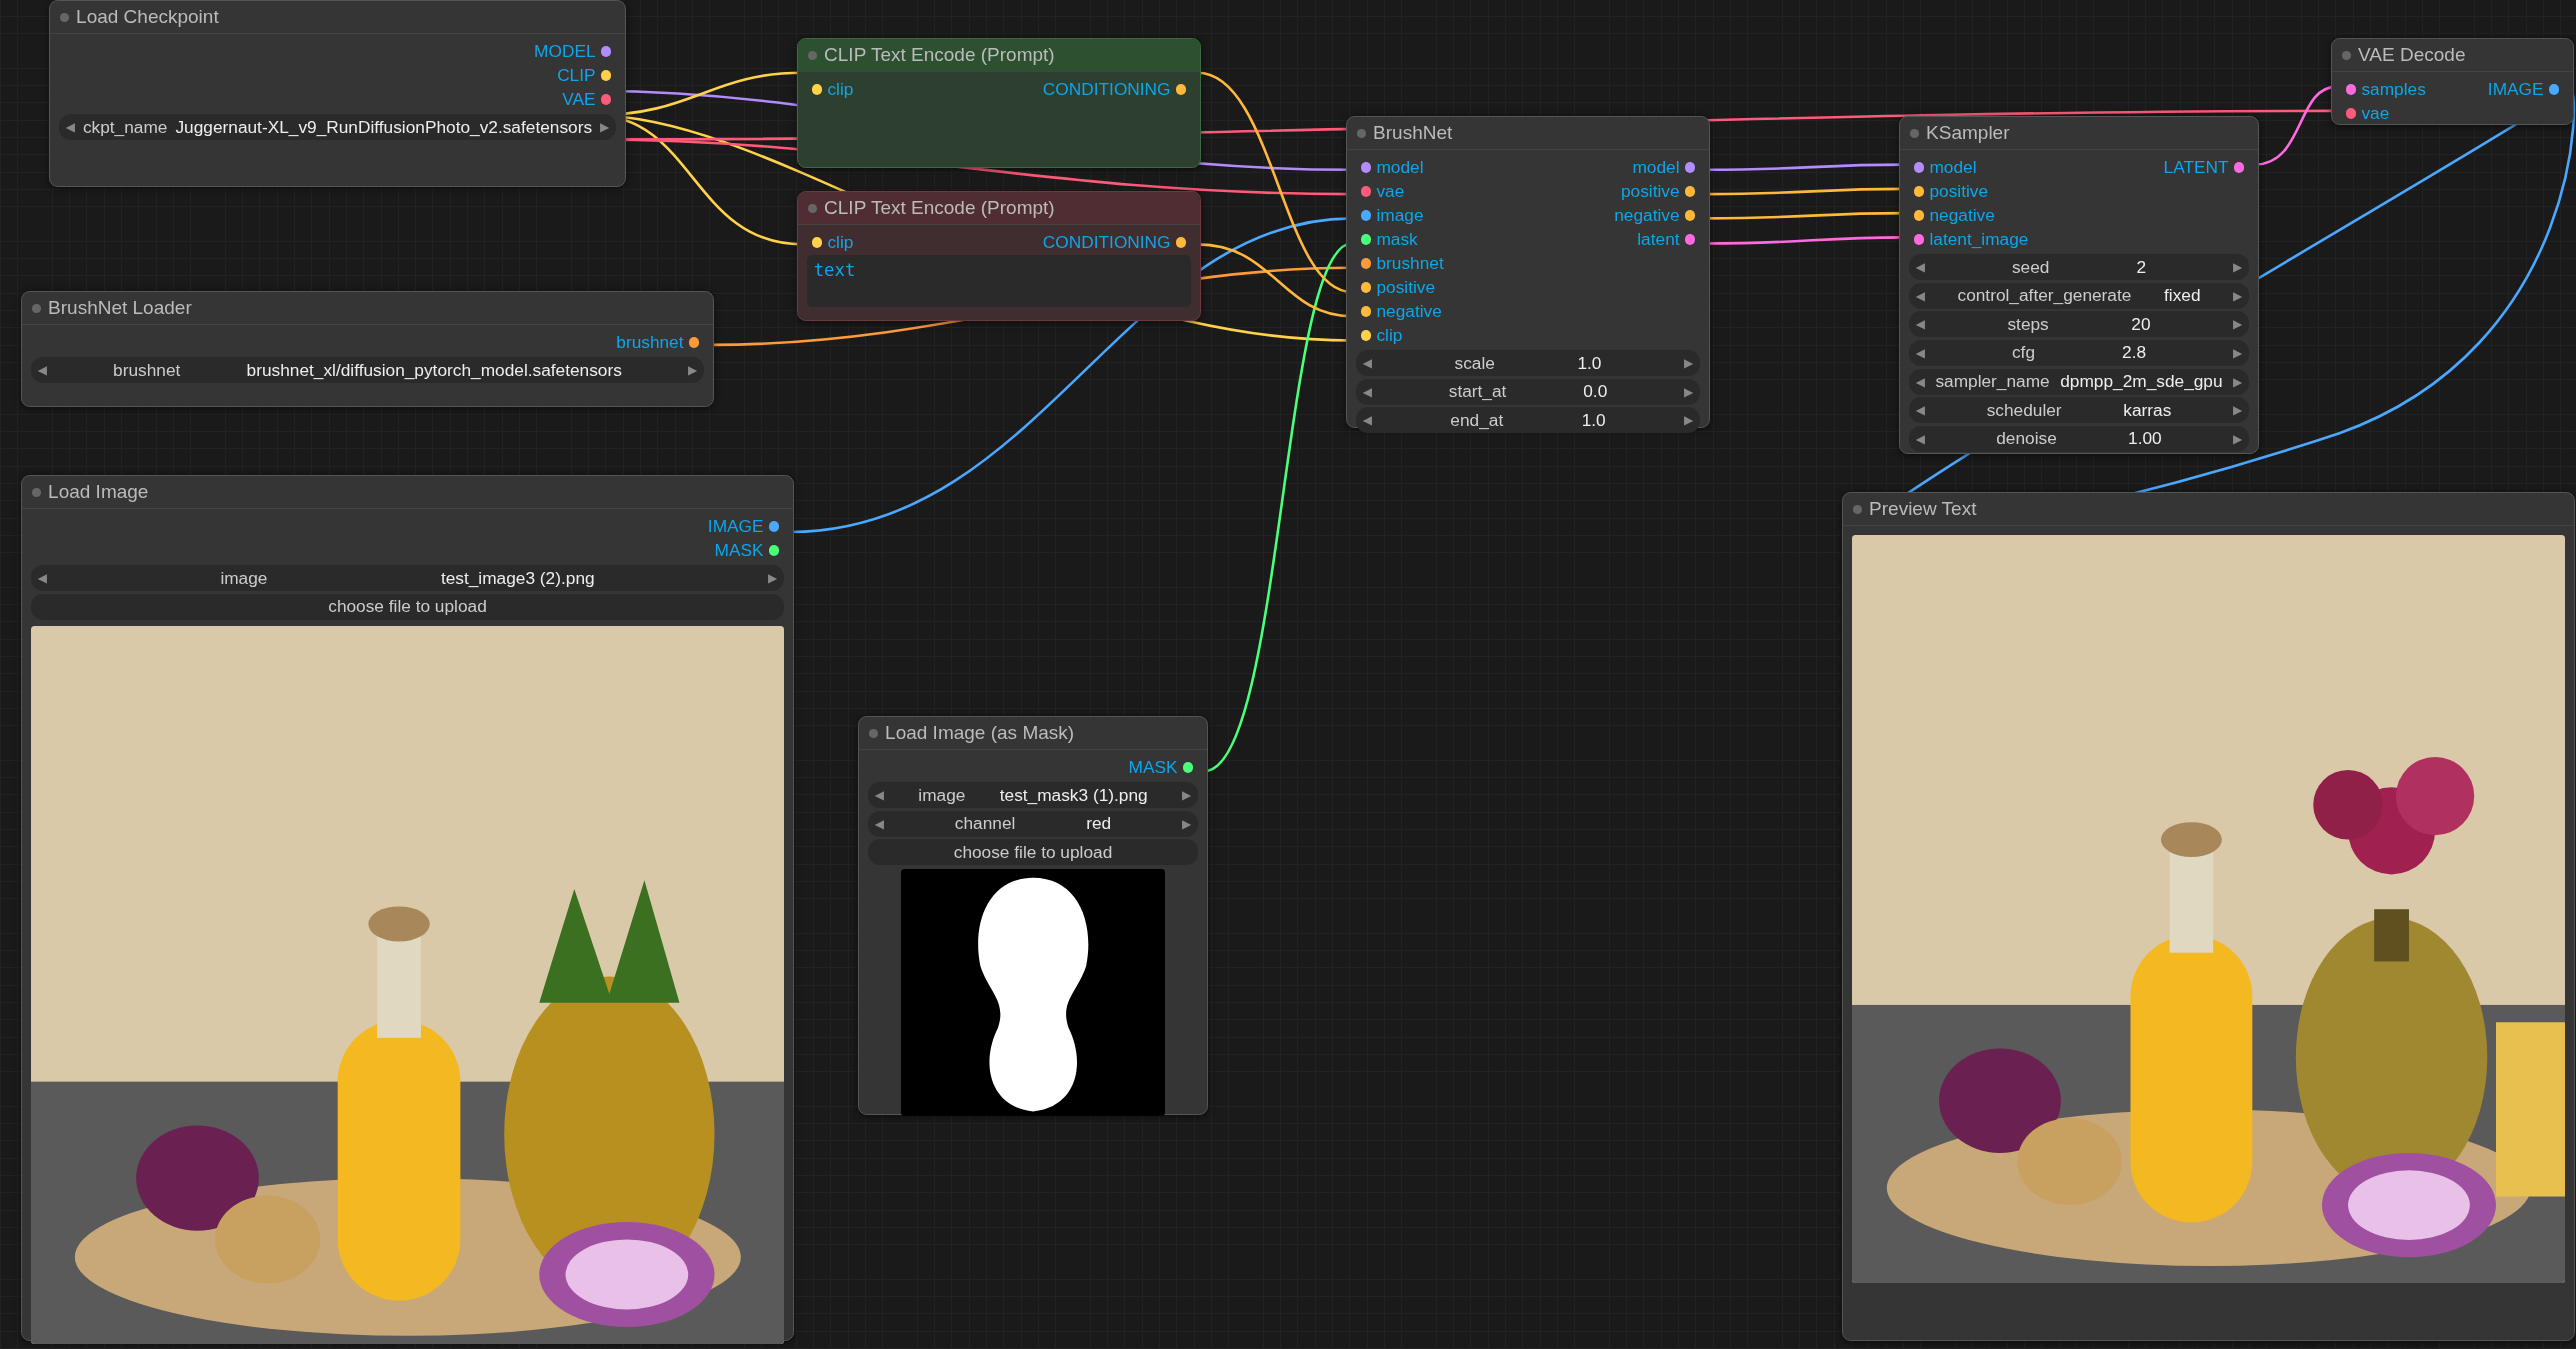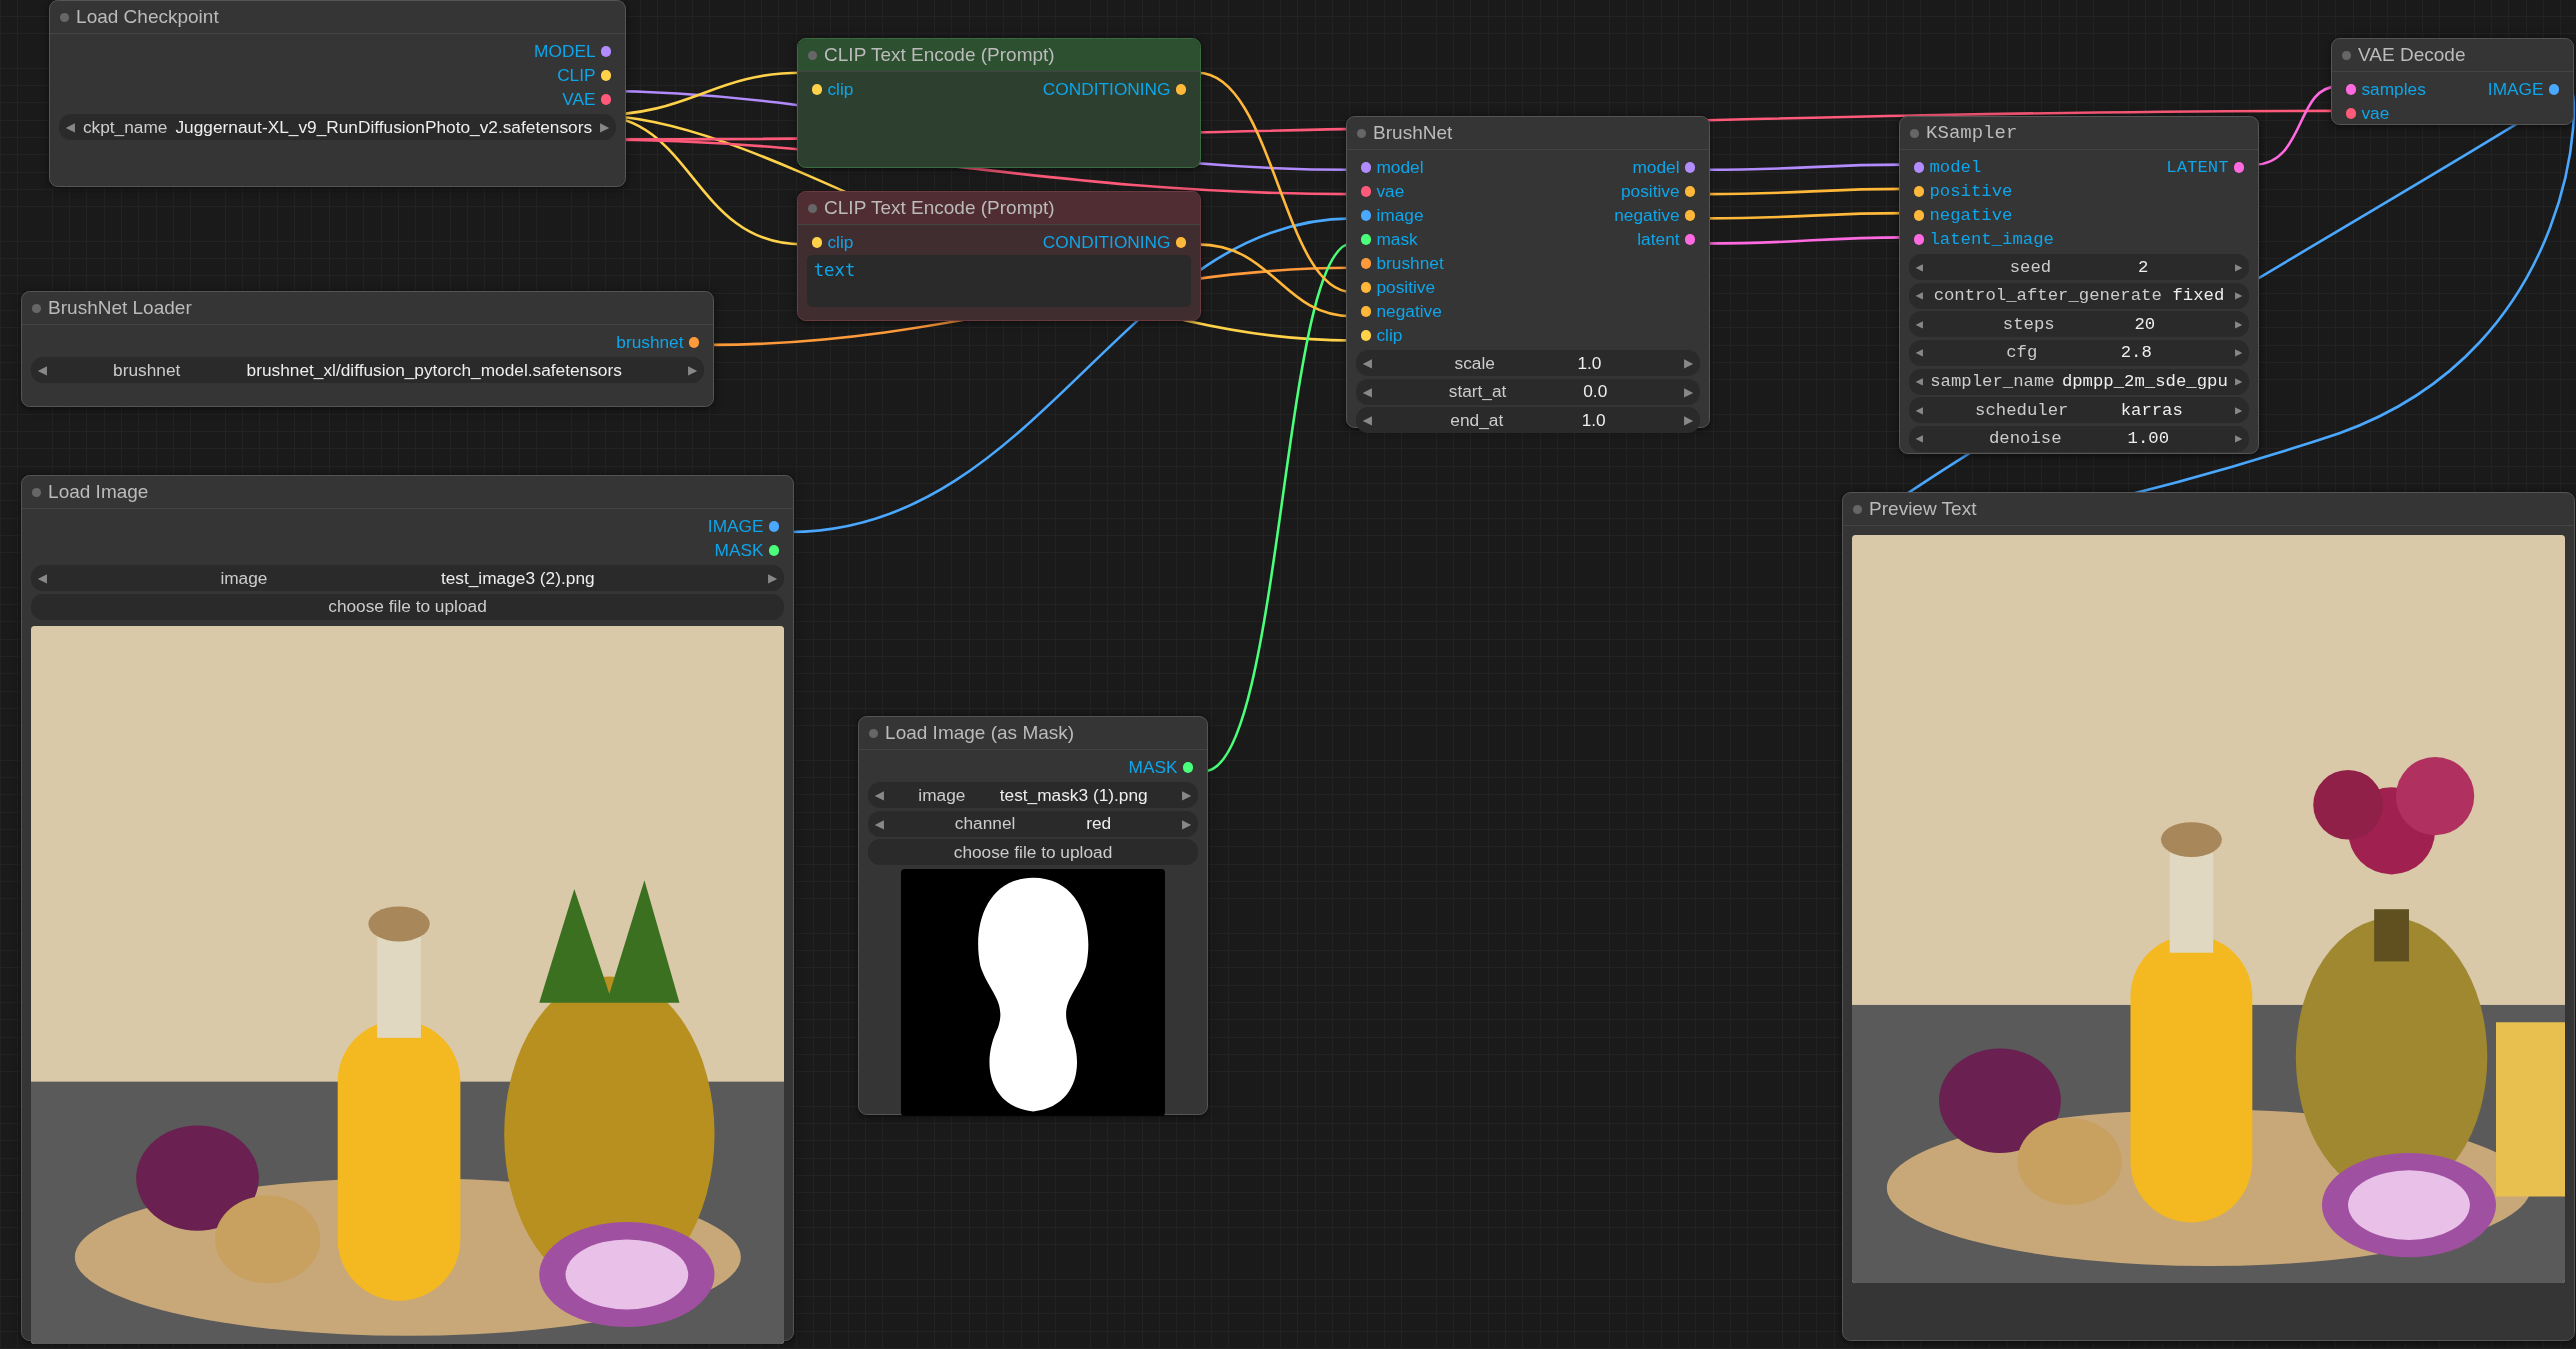--- a/index.html
+++ b/index.html
@@ -374,21 +374,21 @@
       </div>
     <div class="widget">
         <span class="tri">◀</span>
         <span>end_at</span>
         <span class="wval">1.0</span>
         <span class="tri">▶</span>
       </div>
   </div>
 </div>
 
-<div class="node" style="left:1899px; top:116px; width:360px; height:338px;font-family:Liberation Mono, monospace;">
+<div class="node" style="left:1899px; top:116px; width:360px; height:338px;">
   <div class="node-header">
       <span class="node-dot"></span>
       <span>KSampler</span>
     </div>
   <div class="node-body">
     <div class="slot-row">
       <div class="slot">
           <span class="slot-dot" style="background:#b28cff"></span>
           <span>model</span>
         </div>

